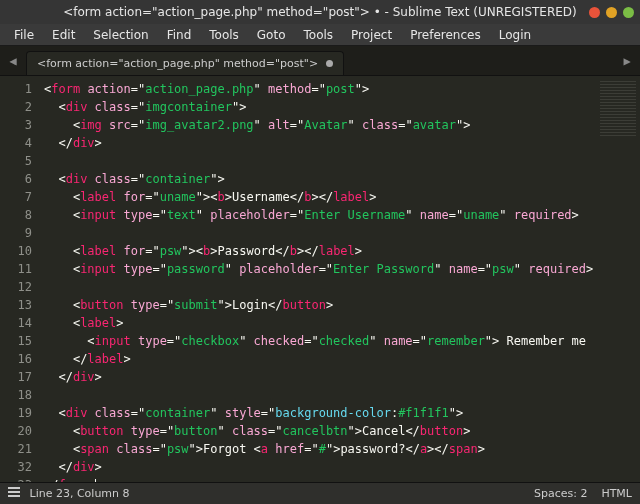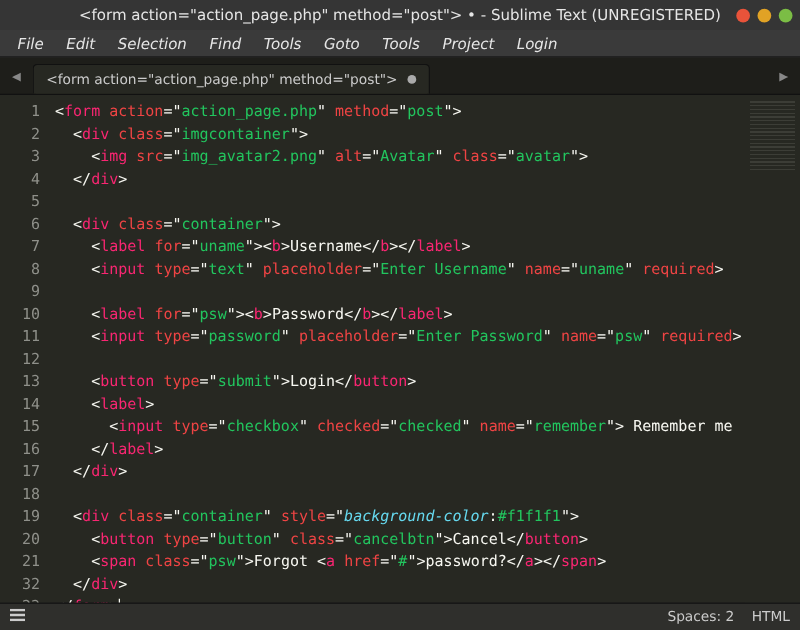--- a/index.html
+++ b/index.html
@@ -40,21 +40,21 @@
     height: 22px;
     display: flex;
     align-items: center;
     gap: 2px;
     padding: 0 6px;
     font-family: "DejaVu Sans", Arial, sans-serif;
     font-size: 12px;
     color: #e6e6e6;
     border-bottom: 1px solid #1a1a1a;
   }
-  .menu-item { padding: 2px 8px; border-radius: 2px; font-style: italic; }
+  .menu-item { padding: 2px 8px; border-radius: 2px; }
   .tabbar {
     background: #1e1e1a;
     height: 30px;
     display: flex;
     align-items: flex-end;
     padding: 0 26px;
     position: relative;
     border-bottom: 1px solid #111;
   }
   .tabbar .arrow {
@@ -135,24 +135,24 @@
     font-size: 11px;
     color: #ccc;
     border-top: 1px solid #111;
   }
   .statusbar .right { display:flex; gap:14px; align-items:flex-end; }
   .sb-icon { display:inline-block; margin-right:6px; vertical-align:middle; }
 
   
   .t-tag    { color:#f92672; }   
   .t-punct  { color:#f8f8f2; }   
-  .t-attr   { color:#ef4444; }   
+  .t-attr   { color:#f9a8d4; }   
   .t-str    { color:#22c55e; }   
   .t-text   { color:#f8f8f2; }
-  .t-style-prop { color:#66d9ef; font-style:italic; }
+  .t-style-prop { color:#66d9ef; }
   .row { display:block; height:18px; }
   .cursor {
     display:inline-block;
     width:1px; height:14px;
     background:#f8f8f2;
     vertical-align:middle;
     margin-left:0px;
   }
 </style>
 </head>
@@ -169,20 +169,21 @@
 
 <div class="menubar">
     <span class="menu-item">File</span>
     <span class="menu-item">Edit</span>
     <span class="menu-item">Selection</span>
     <span class="menu-item">Find</span>
     <span class="menu-item">Tools</span>
     <span class="menu-item">Goto</span>
     <span class="menu-item">Tools</span>
     <span class="menu-item">Project</span>
+    <span class="menu-item">Preferences</span>
     <span class="menu-item">Login</span>
   </div>
 
 <div class="tabbar">
   <div class="arrow left">◀</div>
   <div class="tab">
     <span>&lt;form action="action_page.php" method="post"&gt;</span>
     <span class="dirty"></span>
   </div>
   <div class="arrow right">▶</div>
@@ -220,18 +221,19 @@
   </div>
 </div>
 
 <div class="statusbar">
   <div>
     <span class="sb-icon">
       <svg width="12" height="10" viewBox="0 0 12 10">
           <path d="M0 0h12v2H0zM0 4h12v2H0zM0 8h12v2H0z" fill="#ccc"></path>
         </svg>
     </span>
+    <span>Line 23, Column 8</span>
   </div>
   <div class="right">
     <span>Spaces: 2</span>
     <span>HTML</span>
   </div>
 </div>
 
 </body></html>

